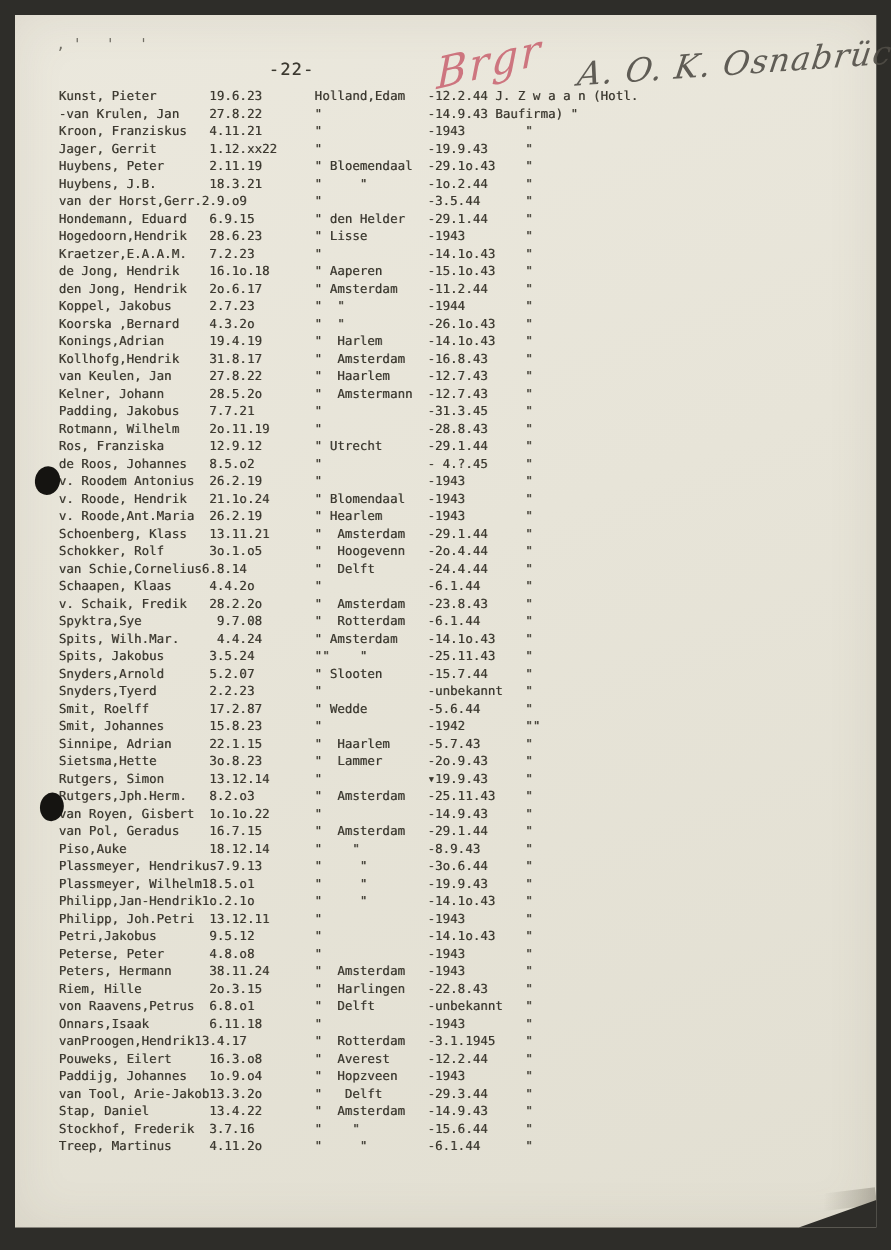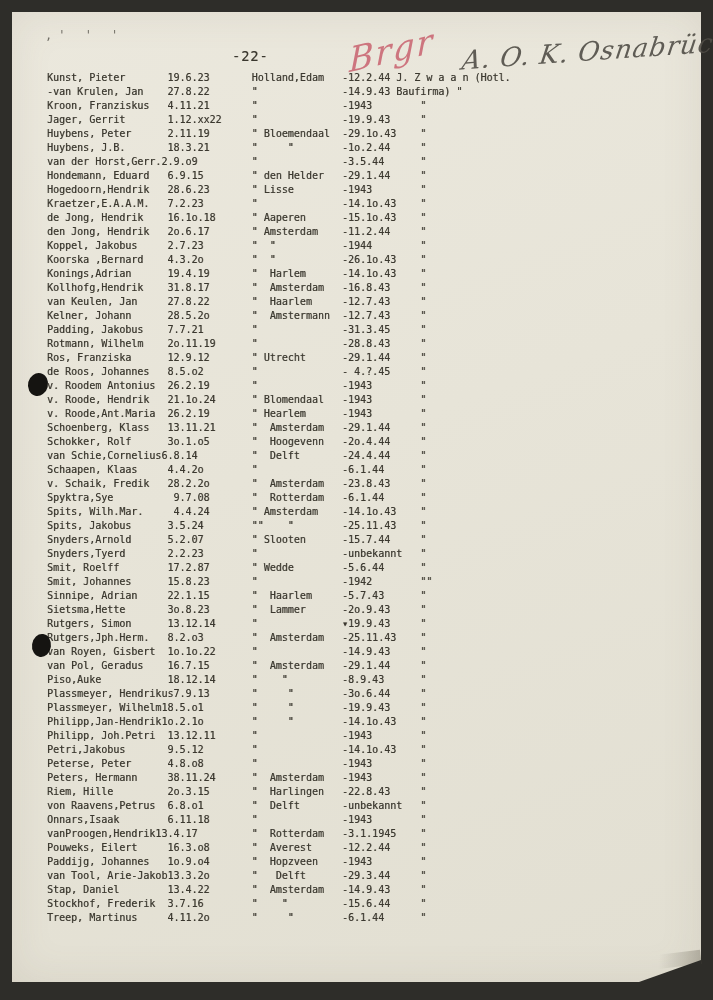--- a/index.html
+++ b/index.html
@@ -20,21 +20,20 @@
     font-size:10px;line-height:14px;
     color:#3b382f;
     white-space:pre;
     text-shadow:.4px 0 0 rgba(59,56,47,.55);
   }
   .row{height:14px;}
   .pagenum{
     position:absolute;left:203px;top:36px;
     font-size:13.5px;color:#3b382f;letter-spacing:1px;
     text-shadow:.4px 0 0 rgba(59,56,47,.6);
-    margin-left:17px;
   }
   .stray{
     position:absolute;left:33px;top:16px;
     font-size:12px;color:#4a473f;opacity:.75;letter-spacing:6px;
   }
   .red-script{
     position:absolute;left:336px;top:18px;
     font-family:"DejaVu Serif",serif;font-style:italic;
     font-size:34px;color:#c9626f;opacity:.85;
     transform:rotate(-13deg) skewX(-14deg);

